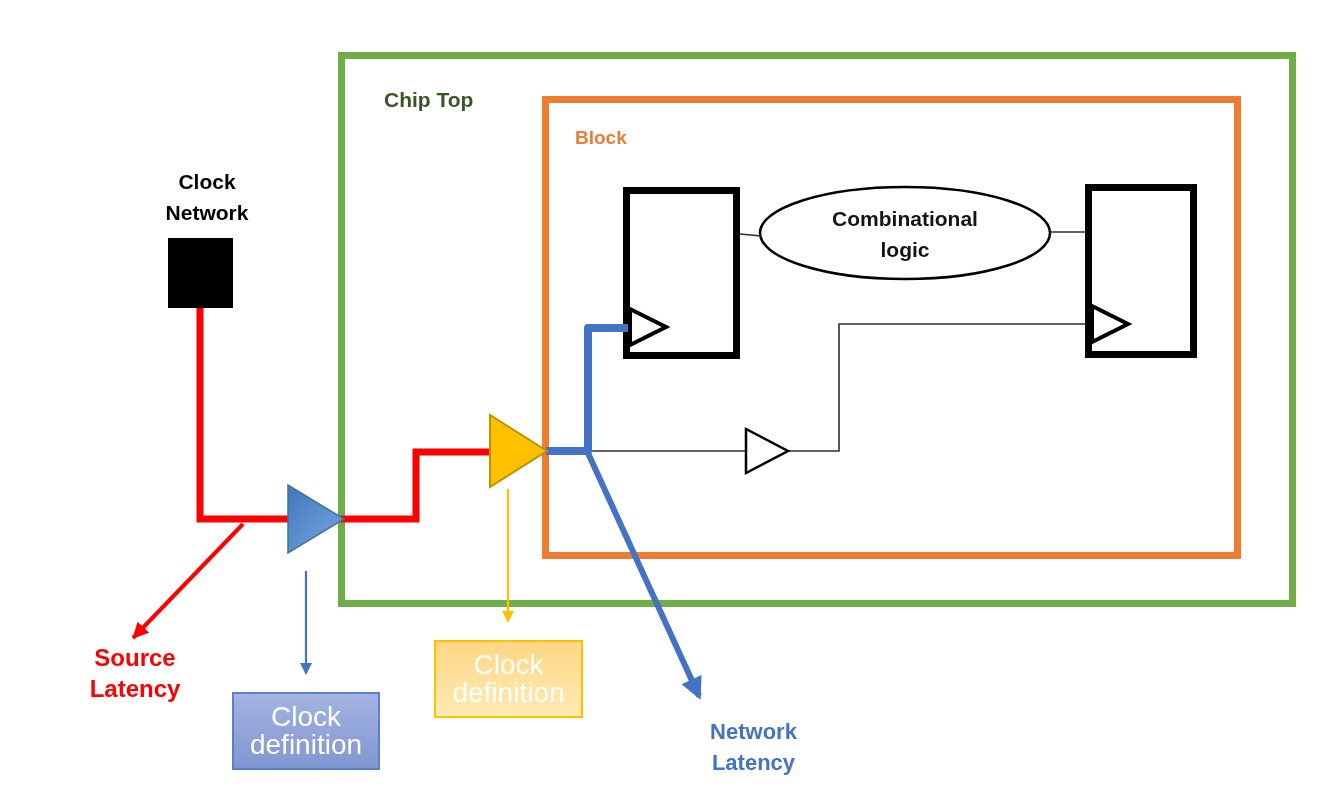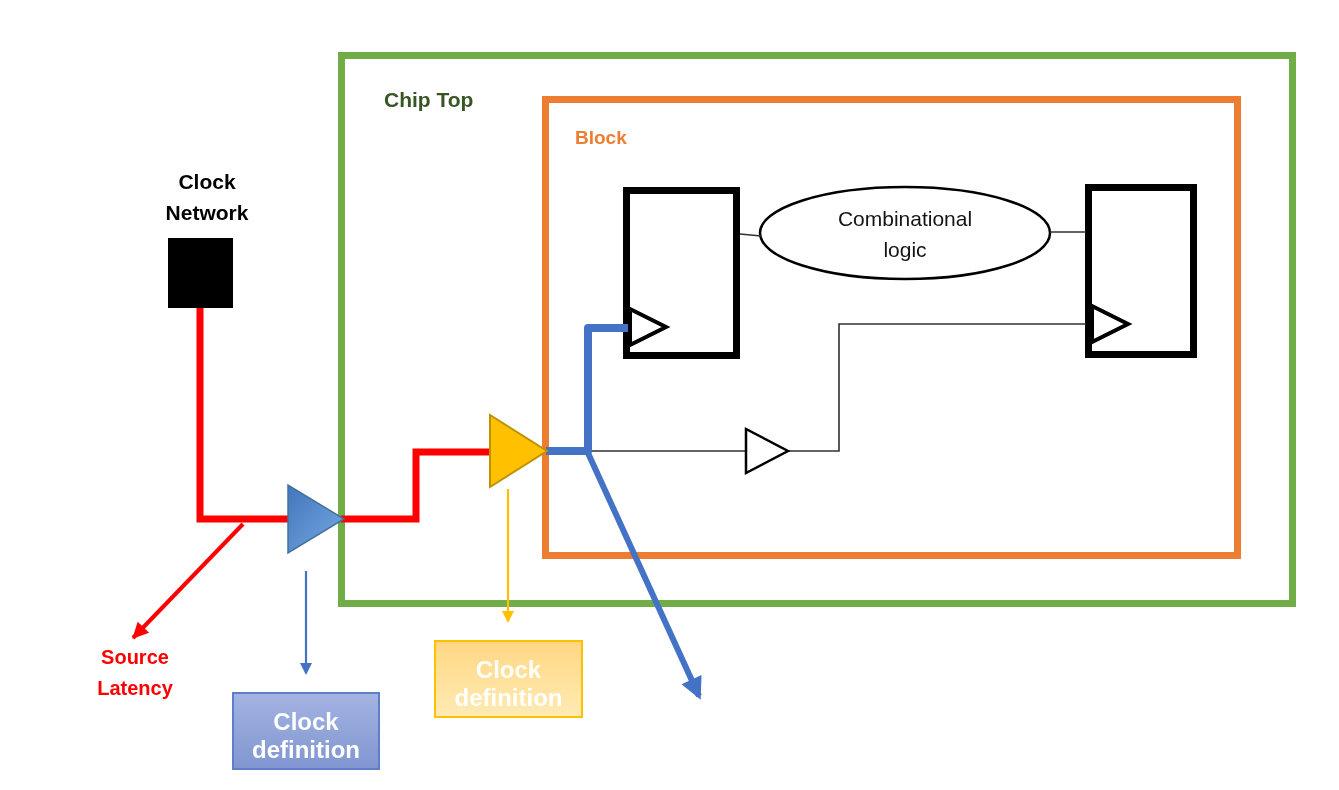--- a/index.html
+++ b/index.html
@@ -8,26 +8,26 @@
     font-family:"Liberation Sans", sans-serif;
   }
   .boundary{position:absolute;box-sizing:border-box;background:transparent;}
   .boundary.green{left:338px;top:52px;width:958px;height:555px;border:7px solid #70AD47;z-index:1;}
   .boundary.orange{left:542px;top:96px;width:699px;height:463px;border:7px solid #ED7D31;z-index:1;}
   svg.connectors{position:absolute;left:0;top:0;z-index:2;pointer-events:none;}
   .lbl{position:absolute;z-index:3;white-space:normal;text-align:center;}
   .lbl.clock-source{left:151px;top:166px;width:112px;text-align:center;font-size:21px;line-height:31px;font-weight:bold;color:#000;}
   .lbl.chip-top{left:384px;top:88px;font-size:21px;font-weight:bold;color:#375623;}
   .lbl.block{left:575px;top:127px;font-size:19px;font-weight:bold;color:#ED7D31;}
-  .lbl.comb{left:825px;top:203px;width:160px;text-align:center;font-size:21px;line-height:31px;font-weight:400;color:#141414;}
-  .lbl.source-latency{left:80px;top:642px;width:110px;font-size:20px;line-height:31px;font-weight:bold;color:#FF0000;}
+  .lbl.comb{left:825px;top:203px;width:160px;text-align:center;font-size:21px;line-height:31px;font-weight:700;color:#141414;}
+  .lbl.source-latency{left:80px;top:642px;width:110px;font-size:24px;line-height:31px;font-weight:bold;color:#FF0000;}
   .lbl.network-latency{left:691px;top:716px;width:125px;font-size:22px;line-height:31px;font-weight:bold;color:#4472C4;}
   .defbox{
-    position:absolute;z-index:3;box-sizing:border-box;display:flex;align-items:flex-end;justify-content:center;
-    text-align:center;color:#ffffff;font-weight:bold;font-size:24px;line-height:28px;padding:4px;
+    position:absolute;z-index:3;box-sizing:border-box;display:flex;align-items:center;justify-content:center;
+    text-align:center;color:#ffffff;font-weight:normal;font-size:28px;line-height:28px;padding:4px;
   }
   .defbox.blue{
     left:232px;top:692px;width:148px;height:78px;
     background:linear-gradient(180deg,#A3B4E2 0%,#8196D1 100%);
     border:2px solid #5F7EC9;
   }
   .defbox.gold{
     left:434px;top:640px;width:149px;height:78px;
     background:linear-gradient(180deg,#FFD784 0%,#FFEAB3 100%);
     border:2px solid #FFC000;
@@ -91,20 +91,21 @@
 
     <polygon points="630,309 666,327 630,345" fill="#ffffff" stroke="#000000" stroke-width="4"></polygon>
     <polygon points="1092,306 1128,324 1092,342" fill="#ffffff" stroke="#000000" stroke-width="4"></polygon>
   </svg>
 
   <div class="lbl clock-source">Clock Network</div>
   <div class="lbl chip-top">Chip Top</div>
   <div class="lbl block">Block</div>
   <div class="lbl comb">Combinational logic</div>
   <div class="lbl source-latency">Source Latency</div>
+  <div class="lbl network-latency">Network Latency</div>
 
   <div class="defbox blue">
     <span>Clock definition</span>
   </div>
   <div class="defbox gold">
     <span>Clock definition</span>
   </div>
 
 </div>
 

